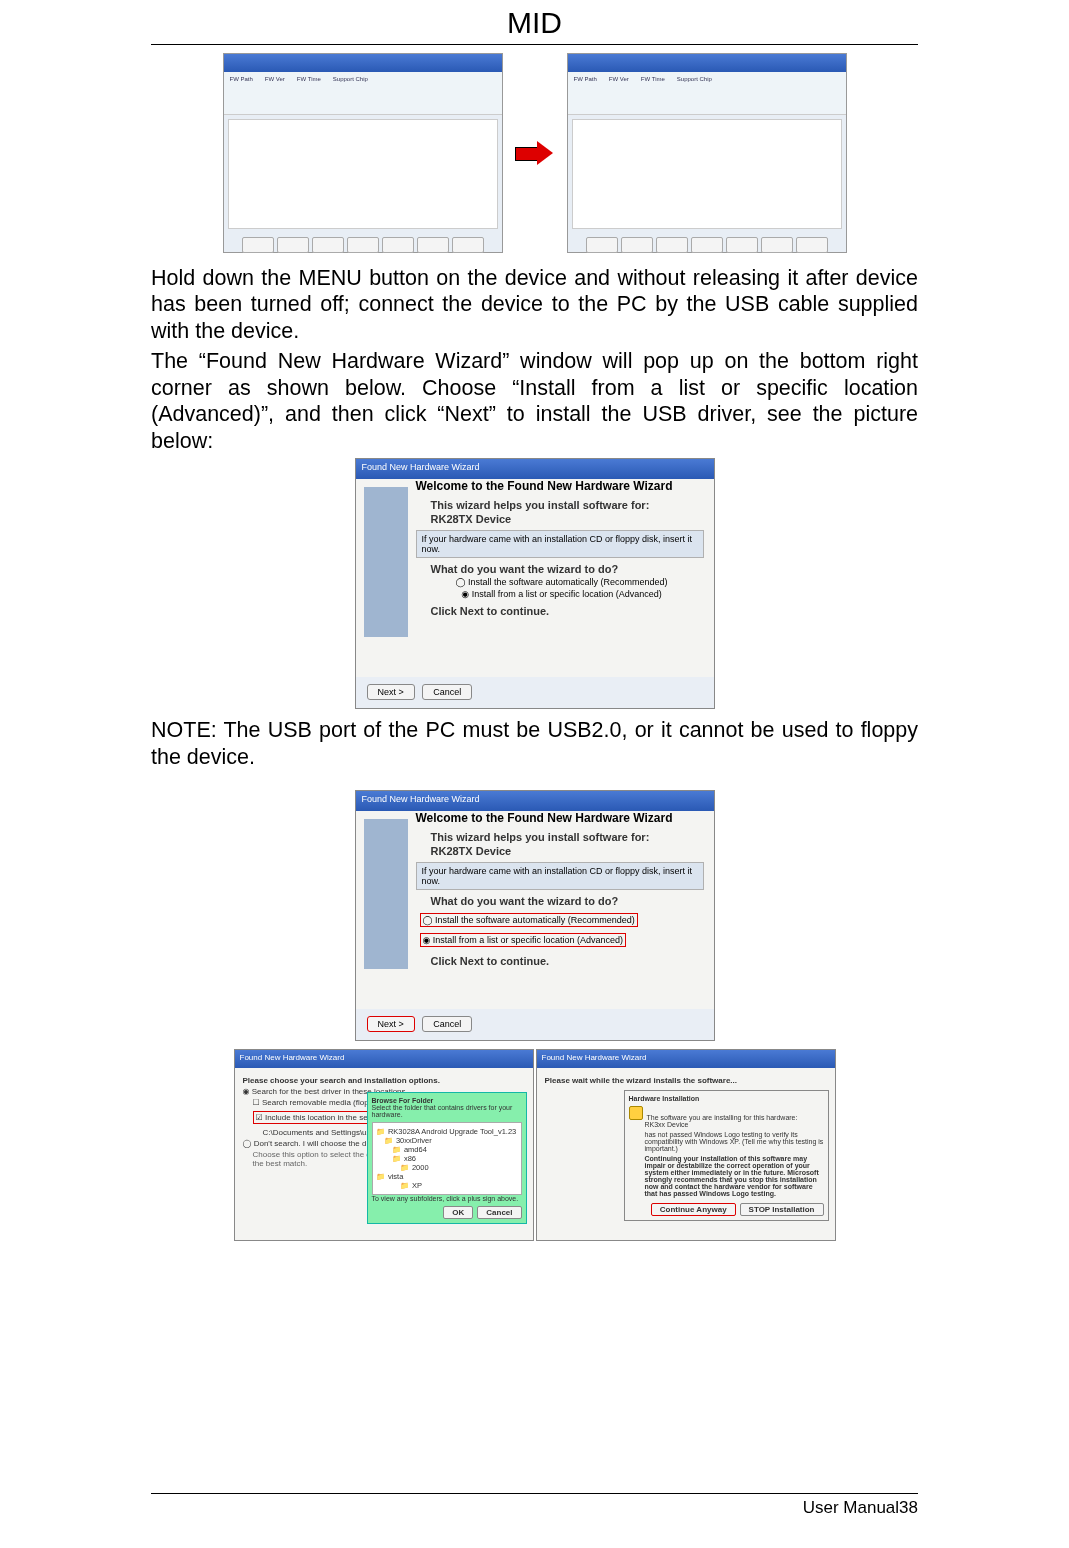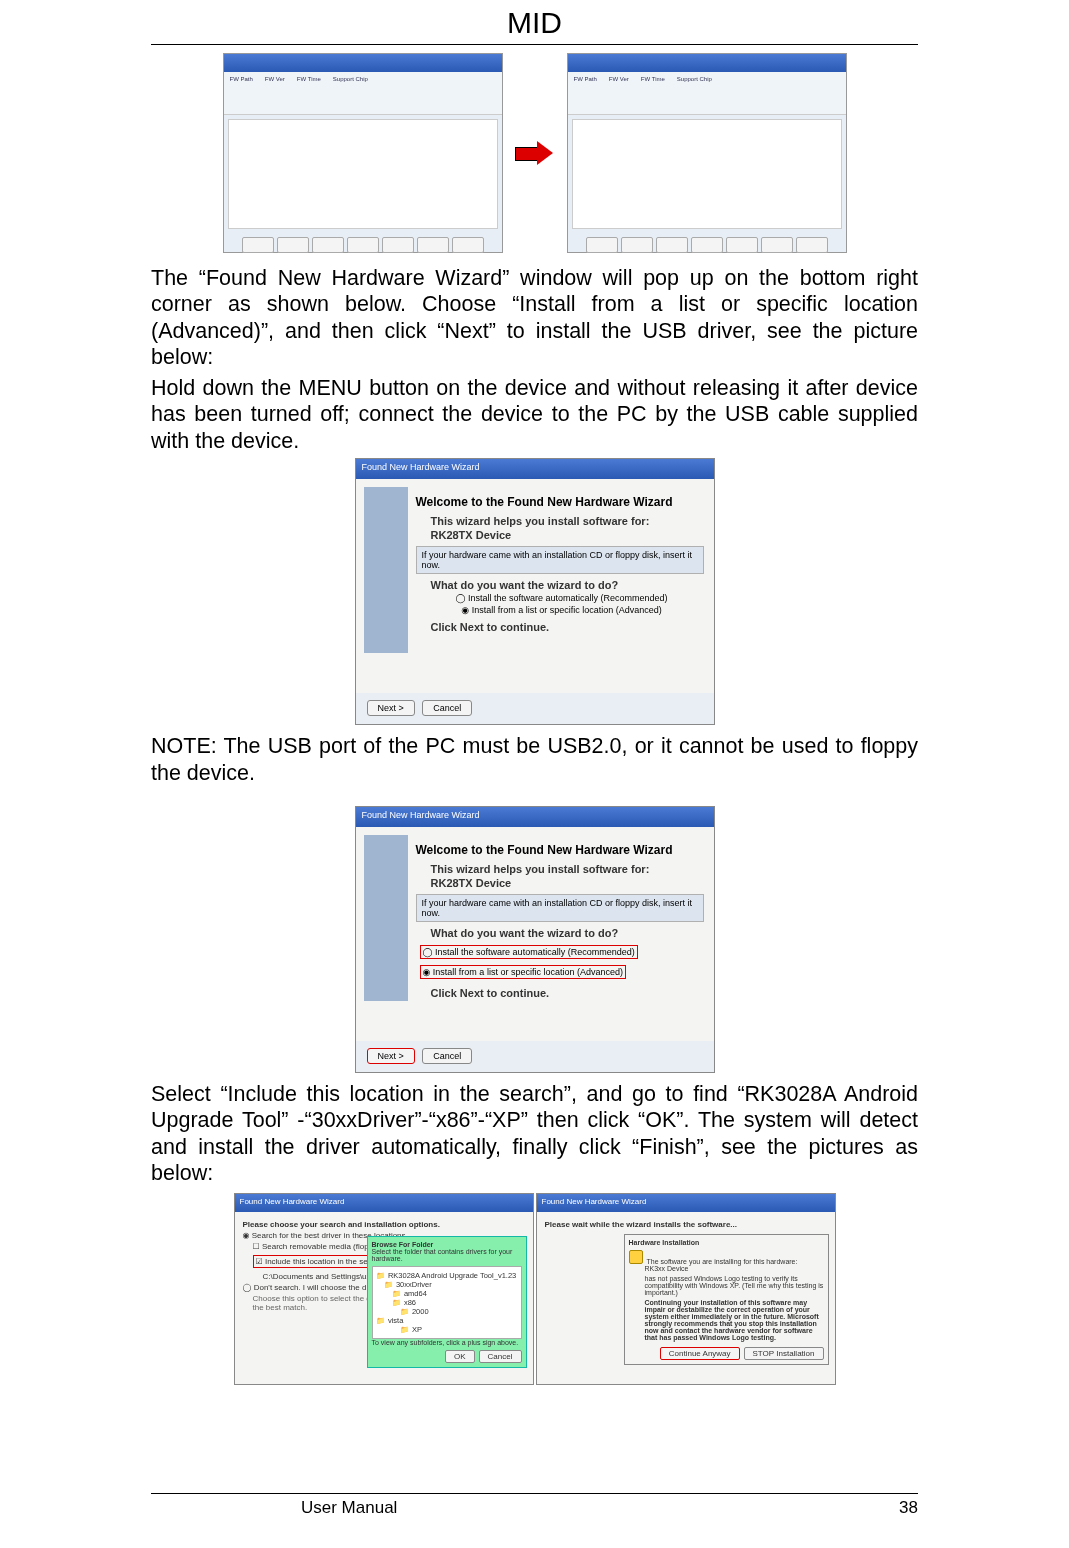--- a/index.html
+++ b/index.html
@@ -113,21 +113,21 @@
   }
   .wizard-fig .titlebar {
     height: 20px;
     background: linear-gradient(#4a7ad4, #2a59b4);
     color: #fff;
     font-size: 9px;
     padding: 3px 6px;
     box-sizing: border-box;
   }
   .wizard-fig .wbody {
-    padding: 16px 10px 8px 60px;
+    padding: 0 10px 8px 60px;
     background: #f4f4f2;
     position: relative;
     min-height: 190px;
   }
   .wizard-fig .sideimg {
     position: absolute;
     left: 8px; top: 8px; bottom: 40px;
     width: 44px;
     background: #9fb5d0;
   }
@@ -203,21 +203,21 @@
     position: relative;
   }
   .fig-m .mline { margin: 2px 0; }
   .fig-m .mbox {
     background: #fff;
     border: 1px solid #aaa;
     padding: 4px;
     margin-top: 4px;
     font-size: 7.5px;
   }
-  .fig-m .mbtnrow { text-align: right; margin-top: 4px; }
+  .fig-m .mbtnrow { text-align: right; margin-top: 4px; font-weight: bold; }
   .fig-m .mbtn {
     display: inline-block;
     font-size: 8px;
     padding: 1px 8px;
     background: #f4f4f4;
     border: 1px solid #888;
     border-radius: 2px;
     margin-left: 2px;
   }
   .fig-m .mbtn.hl { border: 1px solid #d00; }
@@ -234,21 +234,21 @@
     bottom: 30px;
     left: 60px;
     right: 60px;
   }
   .footer hr { margin-bottom: 4px; }
   .footer-row {
     display: flex;
     justify-content: space-between;
     font-size: 17px;
   }
-  .footer-left { flex:1; text-align: left; margin-left: 150px;}
+  .footer-left { flex:1; text-align: right; margin-left: 150px;}
 </style>
 </head>
 <body>
 
 <div class="page">
   <div class="header-title">MID</div>
   <hr class="rule">
 
   <div class="top-figs">
     <div class="fig-sm">
@@ -285,22 +285,22 @@
           <div class="b"></div>
           <div class="b"></div>
           <div class="b"></div>
         <div class="b"></div>
           <div class="b"></div>
           <div class="b"></div>
       </div>
     </div>
   </div>
 
+  <div class="paragraph">Hold down the MENU button on the device and without releasing it after device has been turned off; connect the device to the PC by the USB cable supplied with the device.</div>
   <div class="paragraph">The “Found New Hardware Wizard” window will pop up on the bottom right corner as shown below. Choose “Install from a list or specific location (Advanced)”, and then click “Next” to install the USB driver, see the picture below:</div>
-  <div class="paragraph">Hold down the MENU button on the device and without releasing it after device has been turned off; connect the device to the PC by the USB cable supplied with the device.</div>
 
   <div class="wizard-fig">
     <div class="titlebar">Found New Hardware Wizard</div>
     <div class="wbody">
       <div class="sideimg"></div>
       <div class="wtitle">Welcome to the Found New Hardware Wizard</div>
       <div class="wline">This wizard helps you install software for:</div>
       <div class="wline">RK28TX Device</div>
       <div class="bulletbox">If your hardware came with an installation CD or floppy disk, insert it now.</div>
       <div class="wline">What do you want the wizard to do?</div>
@@ -328,21 +328,20 @@
       <div><span class="opt red">◯ <span>Install the software automatically (Recommended)</span></span></div>
       <div><span class="opt red">◉ <span>Install from a list or specific location (Advanced)</span></span></div>
       <div class="wline" style="margin-top:6px">Click Next to continue.</div>
     </div>
     <div class="wfooter">
       <span class="wbtn hl">Next &gt;</span>
       <span class="wbtn">Cancel</span>
     </div>
   </div>
 
-  <div class="paragraph">Select “Include this location in the search”, and go to find “RK3028A Android Upgrade Tool” -“30xxDriver”-“x86”-“XP” then click “OK”. The system will detect and install the driver automatically, finally click “Finish”, see the pictures as below:</div>
 
   <div class="two-figs">
 
     <div class="fig-m">
       <div class="titlebar">Found New Hardware Wizard</div>
       <div class="mbody">
         <div class="mline" style="font-weight:bold">Please choose your search and installation options.</div>
         <div class="mline">◉ <span>Search for the best driver in these locations.</span></div>
         <div class="mline" style="margin-left:10px">☐ <span>Search removable media (floppy, CD-ROM...)</span></div>
         <div class="mline" style="margin-left:10px;border:1px solid #d00;padding:1px 2px;display:inline-block">☑ <span>Include this location in the search:</span></div>

